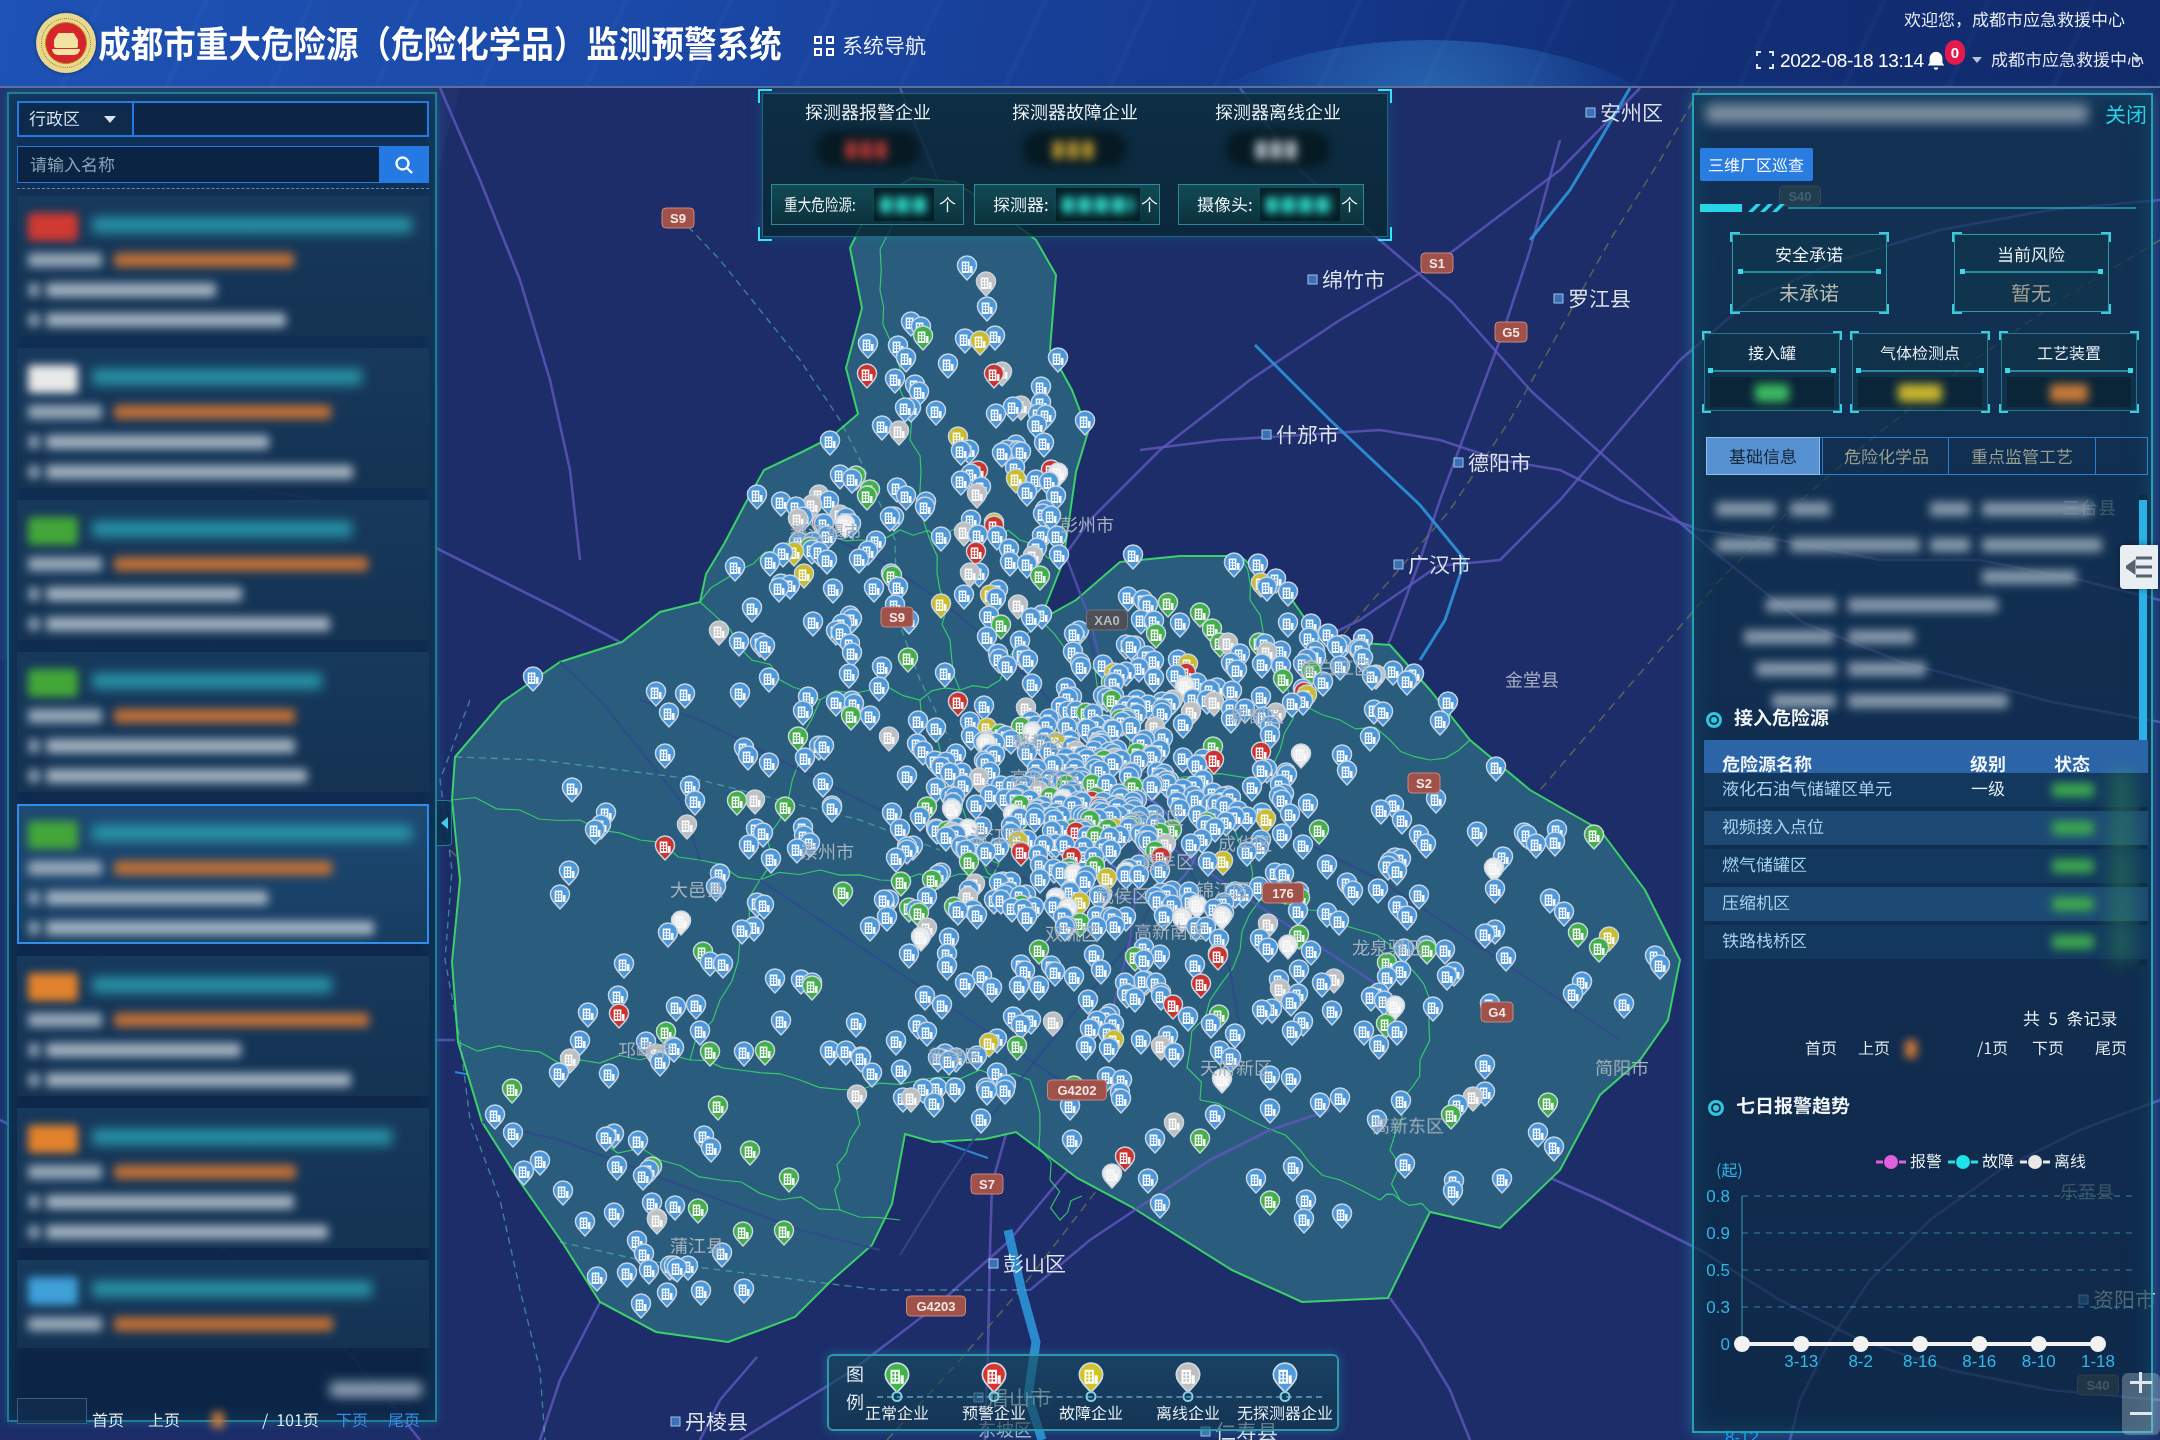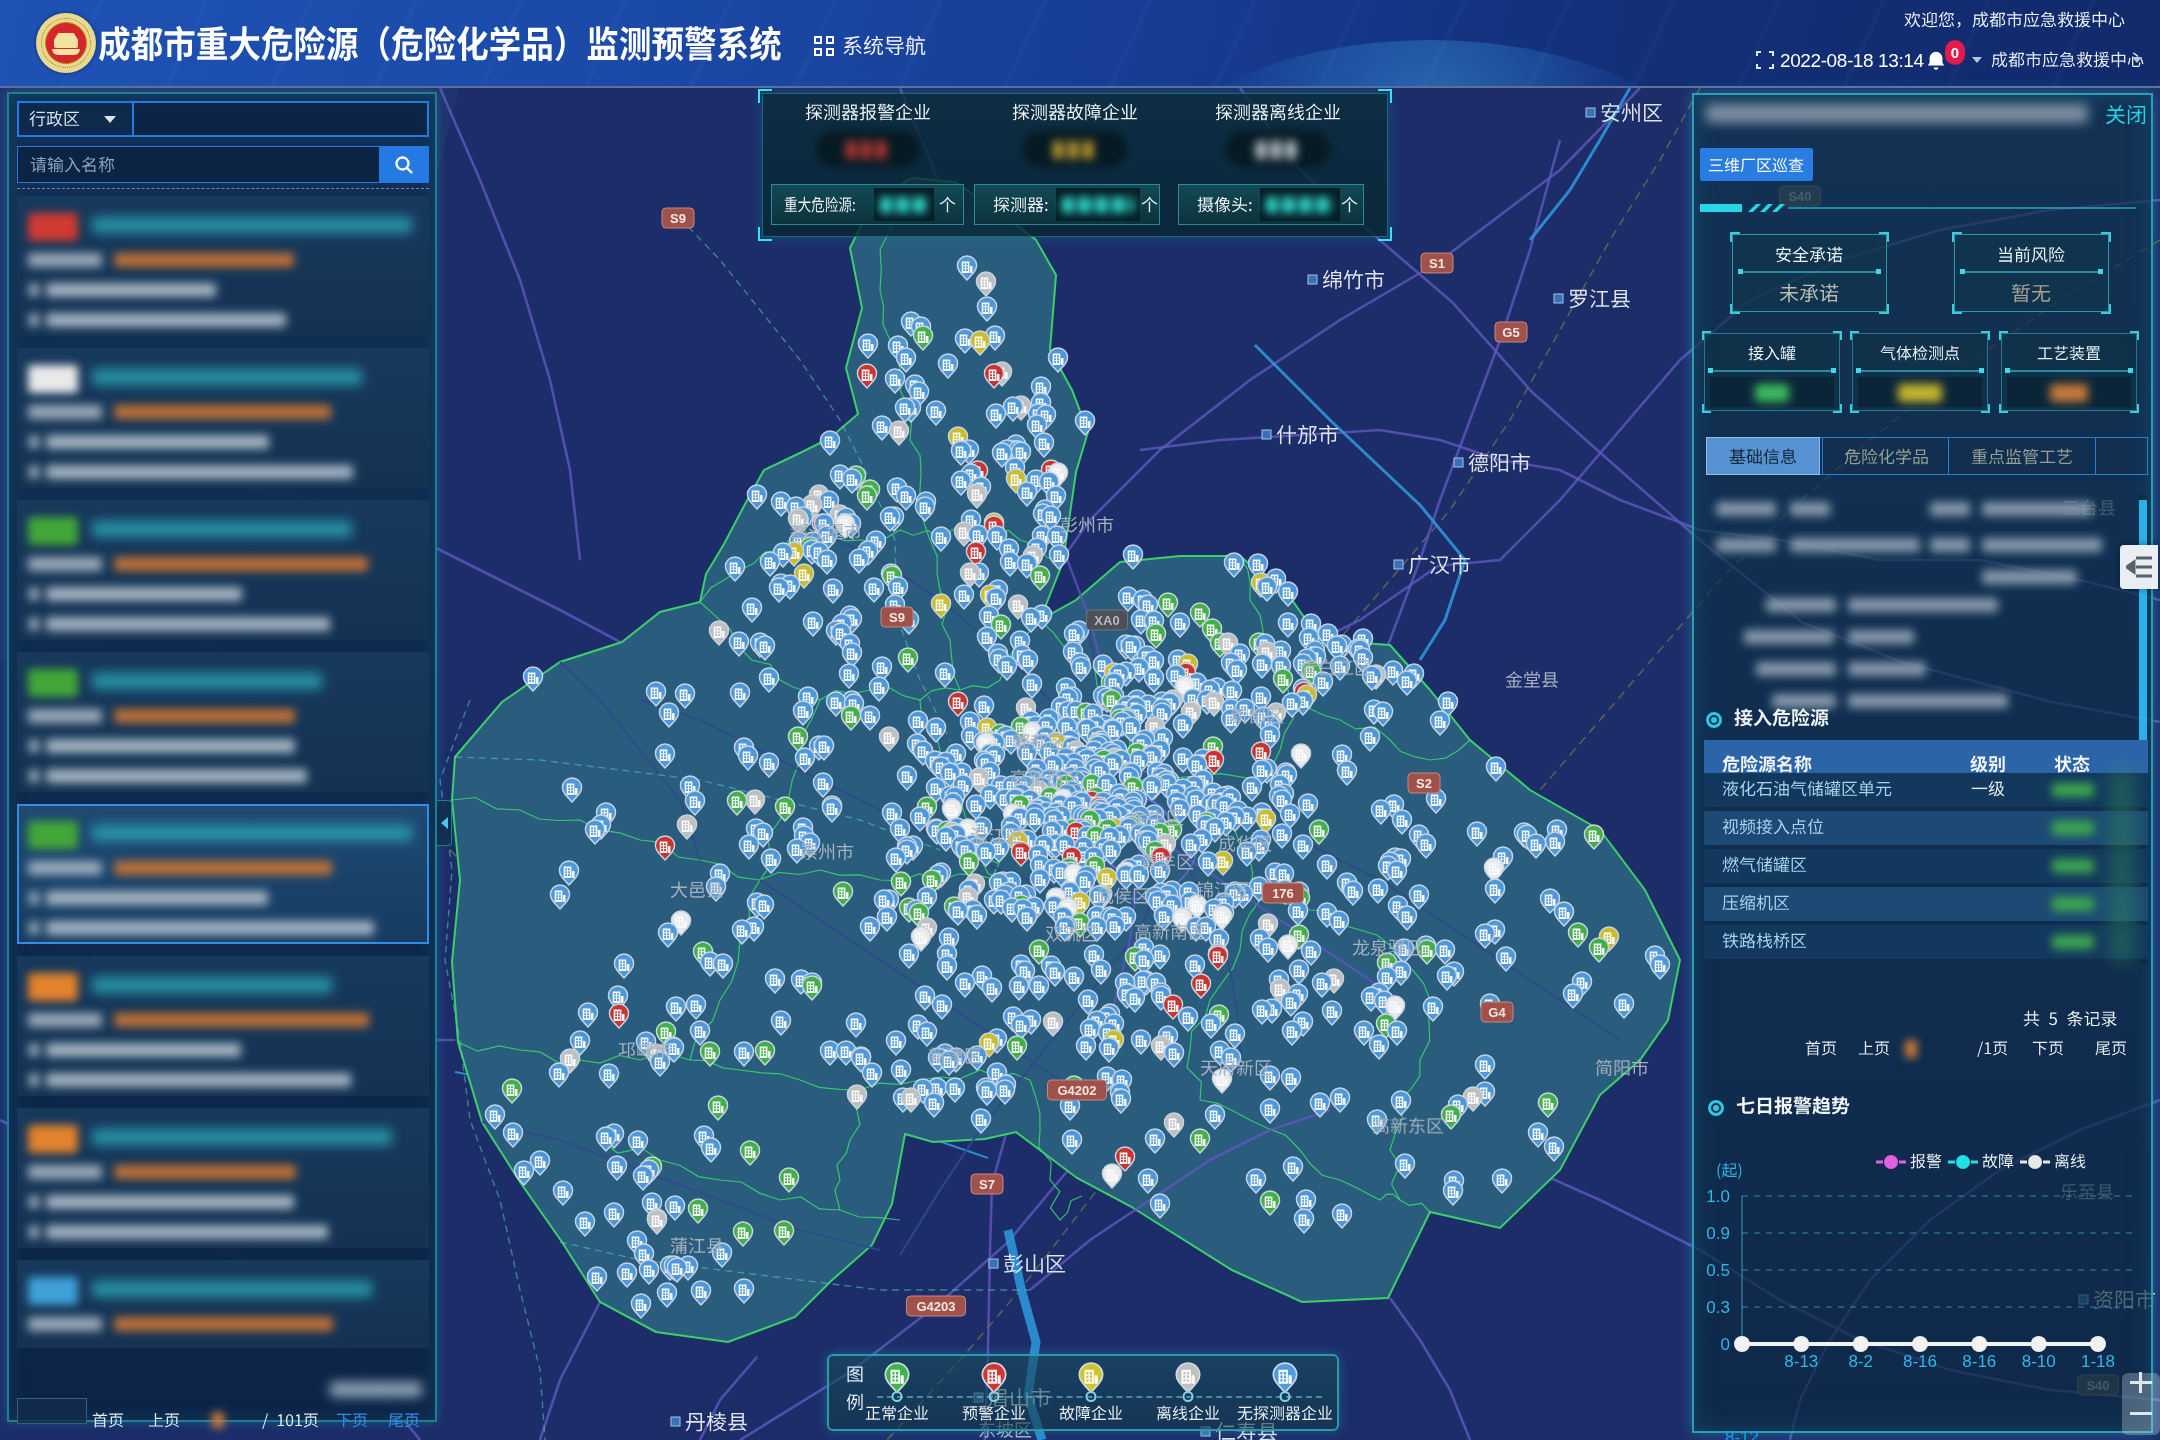--- a/index.html
+++ b/index.html
@@ -2474,36 +2474,36 @@
     <path d="M50 164 H406" stroke="#f2f2f2" stroke-width="4"></path>
     <circle cx="50" cy="164" r="8" fill="#f2f2f2"></circle>
     <circle cx="109.3" cy="164" r="8" fill="#f2f2f2"></circle>
     <circle cx="168.7" cy="164" r="8" fill="#f2f2f2"></circle>
     <circle cx="228" cy="164" r="8" fill="#f2f2f2"></circle>
     <circle cx="287.3" cy="164" r="8" fill="#f2f2f2"></circle>
     <circle cx="346.7" cy="164" r="8" fill="#f2f2f2"></circle>
     <circle cx="406" cy="164" r="8" fill="#f2f2f2"></circle>
   </svg>
 <div style="position:absolute;left:1730px;top:1196px;font:17px 'Liberation Sans',sans-serif;color:#2fb8e8;text-align:right;width:0">
-    <span style="position:absolute;right:0;top:-9px;white-space:nowrap">1.0</span>
+    <span style="position:absolute;right:0;top:-9px;white-space:nowrap">0.8</span>
   </div>
 <div style="position:absolute;left:1730px;top:1233px;font:17px 'Liberation Sans',sans-serif;color:#2fb8e8;text-align:right;width:0">
     <span style="position:absolute;right:0;top:-9px;white-space:nowrap">0.9</span>
   </div>
 <div style="position:absolute;left:1730px;top:1270px;font:17px 'Liberation Sans',sans-serif;color:#2fb8e8;text-align:right;width:0">
     <span style="position:absolute;right:0;top:-9px;white-space:nowrap">0.5</span>
   </div>
 <div style="position:absolute;left:1730px;top:1307px;font:17px 'Liberation Sans',sans-serif;color:#2fb8e8;text-align:right;width:0">
     <span style="position:absolute;right:0;top:-9px;white-space:nowrap">0.3</span>
   </div>
 <div style="position:absolute;left:1730px;top:1344px;font:17px 'Liberation Sans',sans-serif;color:#2fb8e8;text-align:right;width:0">
     <span style="position:absolute;right:0;top:-9px;white-space:nowrap">0</span>
   </div>
 <div style="position:absolute;left:1742px;top:1428px;font:17px 'Liberation Sans',sans-serif;color:#0ea5e9;transform:translateX(-50%);white-space:nowrap">8-12</div>
-<div style="position:absolute;left:1801.3px;top:1352px;font:17px 'Liberation Sans',sans-serif;color:#2fb8e8;transform:translateX(-50%);white-space:nowrap">8-13</div>
+<div style="position:absolute;left:1801.3px;top:1352px;font:17px 'Liberation Sans',sans-serif;color:#2fb8e8;transform:translateX(-50%);white-space:nowrap">3-13</div>
 <div style="position:absolute;left:1860.7px;top:1352px;font:17px 'Liberation Sans',sans-serif;color:#2fb8e8;transform:translateX(-50%);white-space:nowrap">8-2</div>
 <div style="position:absolute;left:1920px;top:1352px;font:17px 'Liberation Sans',sans-serif;color:#2fb8e8;transform:translateX(-50%);white-space:nowrap">8-16</div>
 <div style="position:absolute;left:1979.3px;top:1352px;font:17px 'Liberation Sans',sans-serif;color:#2fb8e8;transform:translateX(-50%);white-space:nowrap">8-16</div>
 <div style="position:absolute;left:2038.7px;top:1352px;font:17px 'Liberation Sans',sans-serif;color:#2fb8e8;transform:translateX(-50%);white-space:nowrap">8-10</div>
 <div style="position:absolute;left:2098px;top:1352px;font:17px 'Liberation Sans',sans-serif;color:#2fb8e8;transform:translateX(-50%);white-space:nowrap">1-18</div>
 <div style="position:absolute;left:2122px;top:1373px;width:38px;height:62px;background:rgba(190,205,215,0.35);border-radius:6px"></div>
 <div style="position:absolute;left:2130px;top:1381px;width:22px;height:3px;background:#dfe8ee"></div>
 <div style="position:absolute;left:2139px;top:1372px;width:3px;height:21px;background:#dfe8ee"></div>
 <div style="position:absolute;left:2130px;top:1412px;width:22px;height:3px;background:#dfe8ee"></div>
 </body></html>

